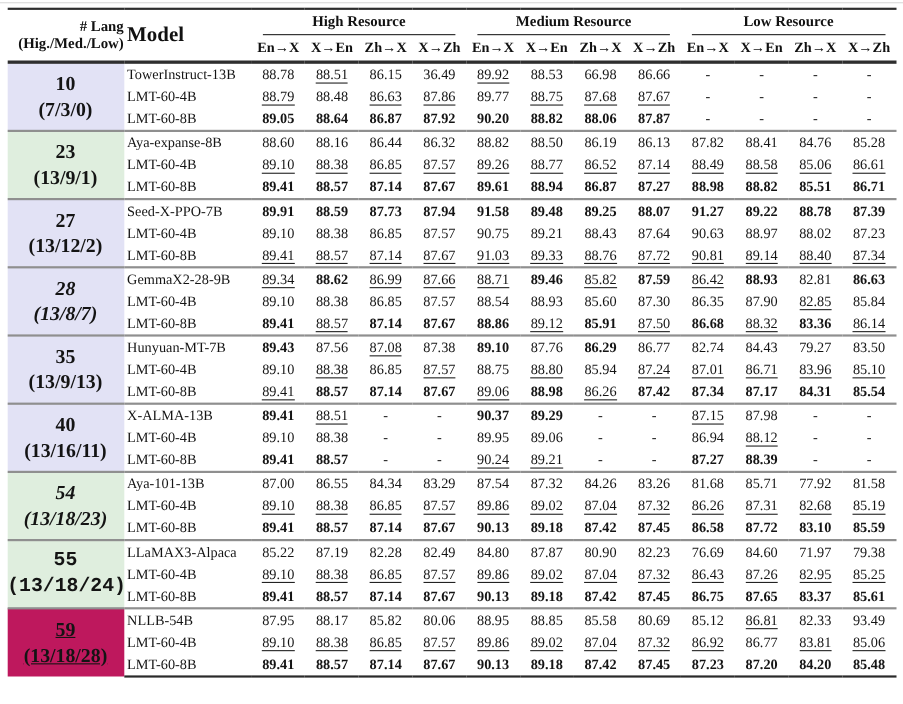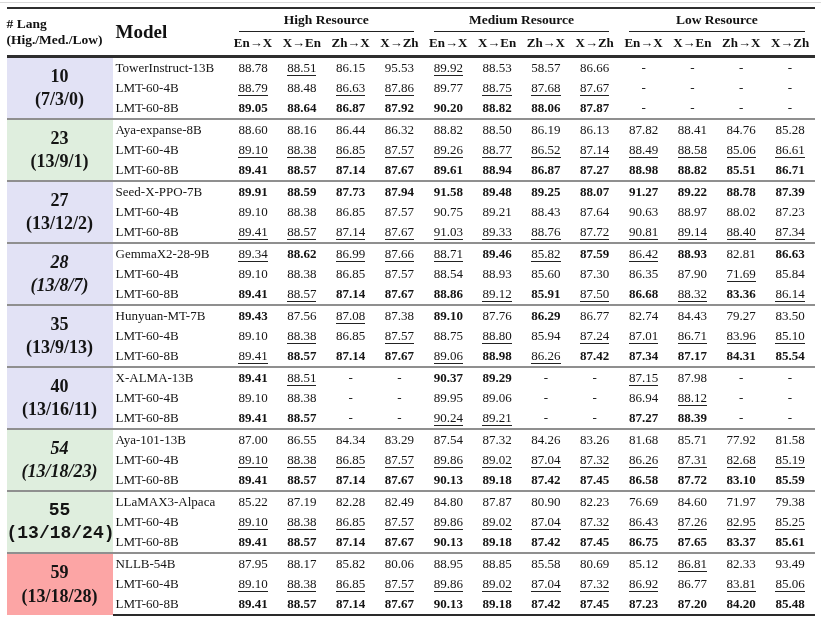--- a/index.html
+++ b/index.html
@@ -4,21 +4,21 @@
 <style>
   html,body{margin:0;padding:0;width:821px;height:640px;background:#ffffff;overflow:hidden;}
   body{font-family:"Liberation Serif","DejaVu Serif",serif;color:#141414;position:relative;}
   .top-hairline{position:absolute;top:2px;left:0;width:821px;height:1px;background:#d9d9d9;}
   table{width:808px;margin:7px auto 0 auto;border-collapse:collapse;table-layout:fixed;border-top:2px solid #2e2e2e;}
   col.c-lang{width:106px;}
   col.c-model{width:116px;}
   col.c-num{width:48.8px;}
   th,td{padding:0;vertical-align:middle;}
   thead th{font-weight:bold;color:#111;}
-  .lang-h{font-size:13.5px;line-height:1.2;text-align:left;border-bottom:3px solid #2e2e2e;}
+  .lang-h{font-size:13.5px;line-height:1.2;text-align:right;border-bottom:3px solid #2e2e2e;}
   .model-h{font-size:19px;text-align:left;padding-left:3px;border-bottom:3px solid #2e2e2e;}
   .group-title{font-size:13.5px;}
   .group-title span{display:block;margin:0 10px;padding:3px 0 3px 0;border-bottom:1.5px solid #222;}
   .dir-h{font-size:13px;text-align:center;padding:3px 0 4px 0;border-bottom:3px solid #2e2e2e;white-space:nowrap;}
   tbody td{font-size:13px;height:20px;line-height:20px;text-align:center;white-space:nowrap;}
   td.model-cell{text-align:left;padding-left:3px;overflow:hidden;}
   td.lang-cell{font-weight:bold;font-size:18px;line-height:1.3;}
   td.lang-cell .lang-n{display:block;}
   td.lang-cell .lang-d{display:block;}
   tr.group-start td{border-top:2px solid #8f8f8f;}
@@ -83,24 +83,24 @@
   <tbody id="table-body">
       <tr class="group-start">
         <td class="lang-cell" rowspan="3" style="background: rgb(226, 226, 245);">
           <span class="lang-n">10</span>
           <span class="lang-d">(7/3/0)</span>
         </td>
         <td class="model-cell">TowerInstruct-13B</td>
         <td><span>88.78</span></td>
         <td><span class="second">88.51</span></td>
         <td><span>86.15</span></td>
-        <td><span>95.53</span></td>
+        <td><span>36.49</span></td>
         <td><span class="second">89.92</span></td>
         <td><span>88.53</span></td>
-        <td><span>58.57</span></td>
+        <td><span>66.98</span></td>
         <td><span>86.66</span></td>
         <td>-</td>
         <td>-</td>
         <td>-</td>
         <td>-</td>
       </tr>
       <tr>
         <td class="model-cell">LMT-60-4B</td>
         <td><span class="second">88.79</span></td>
         <td><span>88.48</span></td>
@@ -252,21 +252,21 @@
         <td><span>89.10</span></td>
         <td><span>88.38</span></td>
         <td><span>86.85</span></td>
         <td><span>87.57</span></td>
         <td><span>88.54</span></td>
         <td><span>88.93</span></td>
         <td><span>85.60</span></td>
         <td><span>87.30</span></td>
         <td><span>86.35</span></td>
         <td><span>87.90</span></td>
-        <td><span class="second">71.69</span></td>
+        <td><span class="second">82.85</span></td>
         <td><span>85.84</span></td>
       </tr>
       <tr>
         <td class="model-cell">LMT-60-8B</td>
         <td><span class="best">89.41</span></td>
         <td><span class="second">88.57</span></td>
         <td><span class="best">87.14</span></td>
         <td><span class="best">87.67</span></td>
         <td><span class="best">88.86</span></td>
         <td><span class="second">89.12</span></td>
@@ -467,21 +467,21 @@
         <td><span class="best">90.13</span></td>
         <td><span class="best">89.18</span></td>
         <td><span class="best">87.42</span></td>
         <td><span class="best">87.45</span></td>
         <td><span class="best">86.75</span></td>
         <td><span class="best">87.65</span></td>
         <td><span class="best">83.37</span></td>
         <td><span class="best">85.61</span></td>
       </tr>
       <tr class="group-start">
-        <td class="lang-cell" rowspan="3" style="background: #fca5a5;">
+        <td class="lang-cell" rowspan="3" style="background: #be185d; text-decoration: underline;">
           <span class="lang-n">59</span>
           <span class="lang-d">(13/18/28)</span>
         </td>
         <td class="model-cell">NLLB-54B</td>
         <td><span>87.95</span></td>
         <td><span>88.17</span></td>
         <td><span>85.82</span></td>
         <td><span>80.06</span></td>
         <td><span>88.95</span></td>
         <td><span>88.85</span></td>

